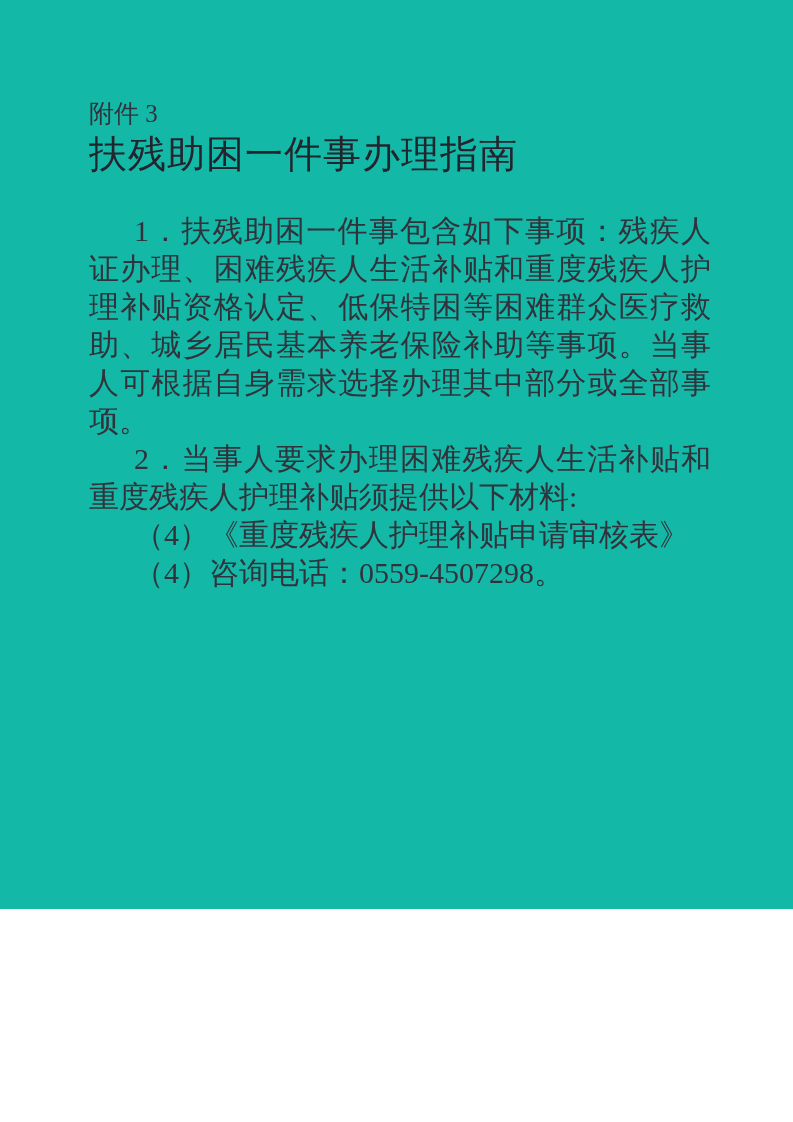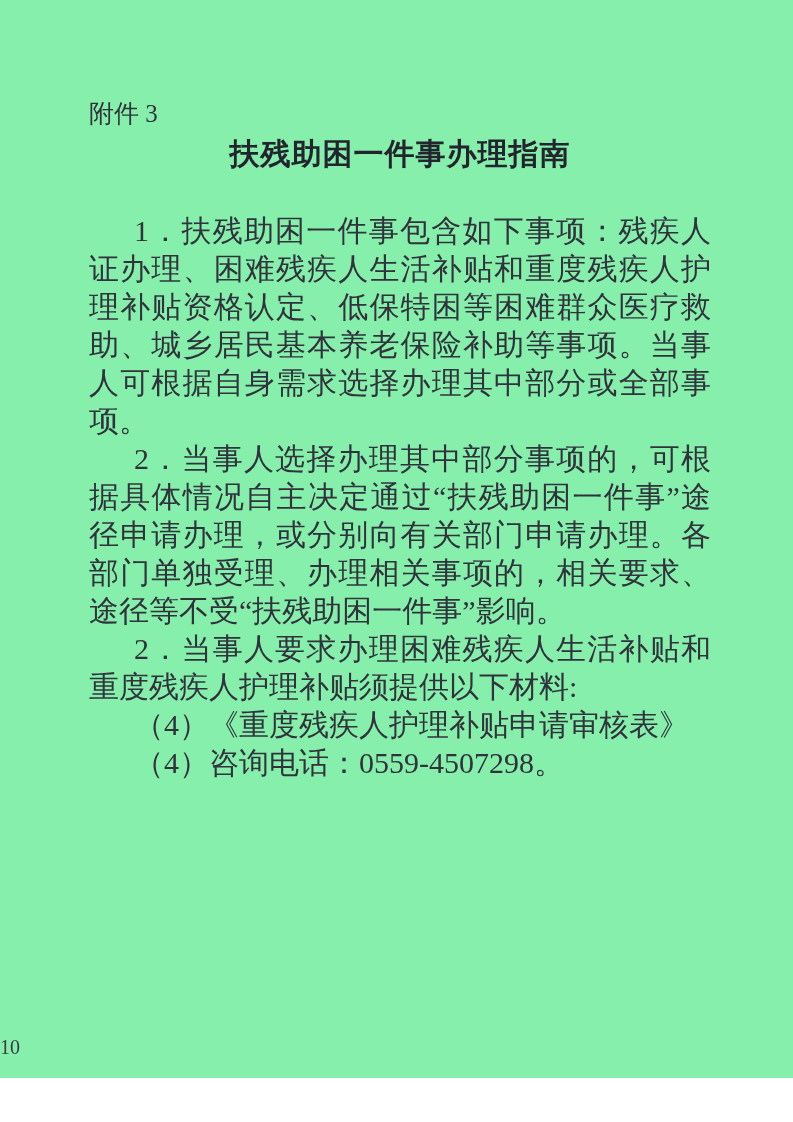--- a/index.html
+++ b/index.html
@@ -3,44 +3,43 @@
 <meta charset="utf-8">
 <style>
   html, body {
     margin: 0;
     padding: 0;
     background: #ffffff;
   }
   .page {
     position: relative;
     width: 793px;
-    height: 1078px;
-    background: #86efac;
+    height: 909px;
+    background: #14b8a6;
     font-family: "Liberation Serif", "DejaVu Serif", serif;
     color: #31333c;
     overflow: hidden;
     box-sizing: border-box;
   }
   .content {
     position: absolute;
     left: 89px;
     top: 98px;
     width: 622px;
   }
   .attachment-label {
     font-size: 25px;
     line-height: 32px;
     text-align: left;
   }
   .doc-title {
     margin: 2px 0 0 0;
-    font-size: 30px;
+    font-size: 38px;
     line-height: 44px;
-    font-weight: bold;
-    text-align: center;
+    font-weight: normal;
     letter-spacing: 1px;
     color: #23252e;
   }
   .doc-body {
     margin-top: 36px;
   }
   .para {
     margin: 0;
     font-size: 30px;
     line-height: 38px;
@@ -63,21 +62,20 @@
 <body>
 
 <div class="page">
   <div class="content">
     <div class="attachment-label">附件 3</div>
 
     <h1 class="doc-title">扶残助困一件事办理指南</h1>
 
     <div class="doc-body">
       <p class="para">1．扶残助困一件事包含如下事项：残疾人证办理、困难残疾人生活补贴和重度残疾人护理补贴资格认定、低保特困等困难群众医疗救助、城乡居民基本养老保险补助等事项。当事人可根据自身需求选择办理其中部分或全部事项。</p>
-      <p class="para">2．当事人选择办理其中部分事项的，可根据具体情况自主决定通过“扶残助困一件事”途径申请办理，或分别向有关部门申请办理。各部门单独受理、办理相关事项的，相关要求、途径等不受“扶残助困一件事”影响。</p>
       <p class="para">2．当事人要求办理困难残疾人生活补贴和重度残疾人护理补贴须提供以下材料:</p>
       <p class="para">（4）《重度残疾人护理补贴申请审核表》</p>
       <p class="para">（4）咨询电话：0559-4507298。</p>
 
     </div>
   </div>
 
   <div class="page-number">10</div>
 </div>
 

